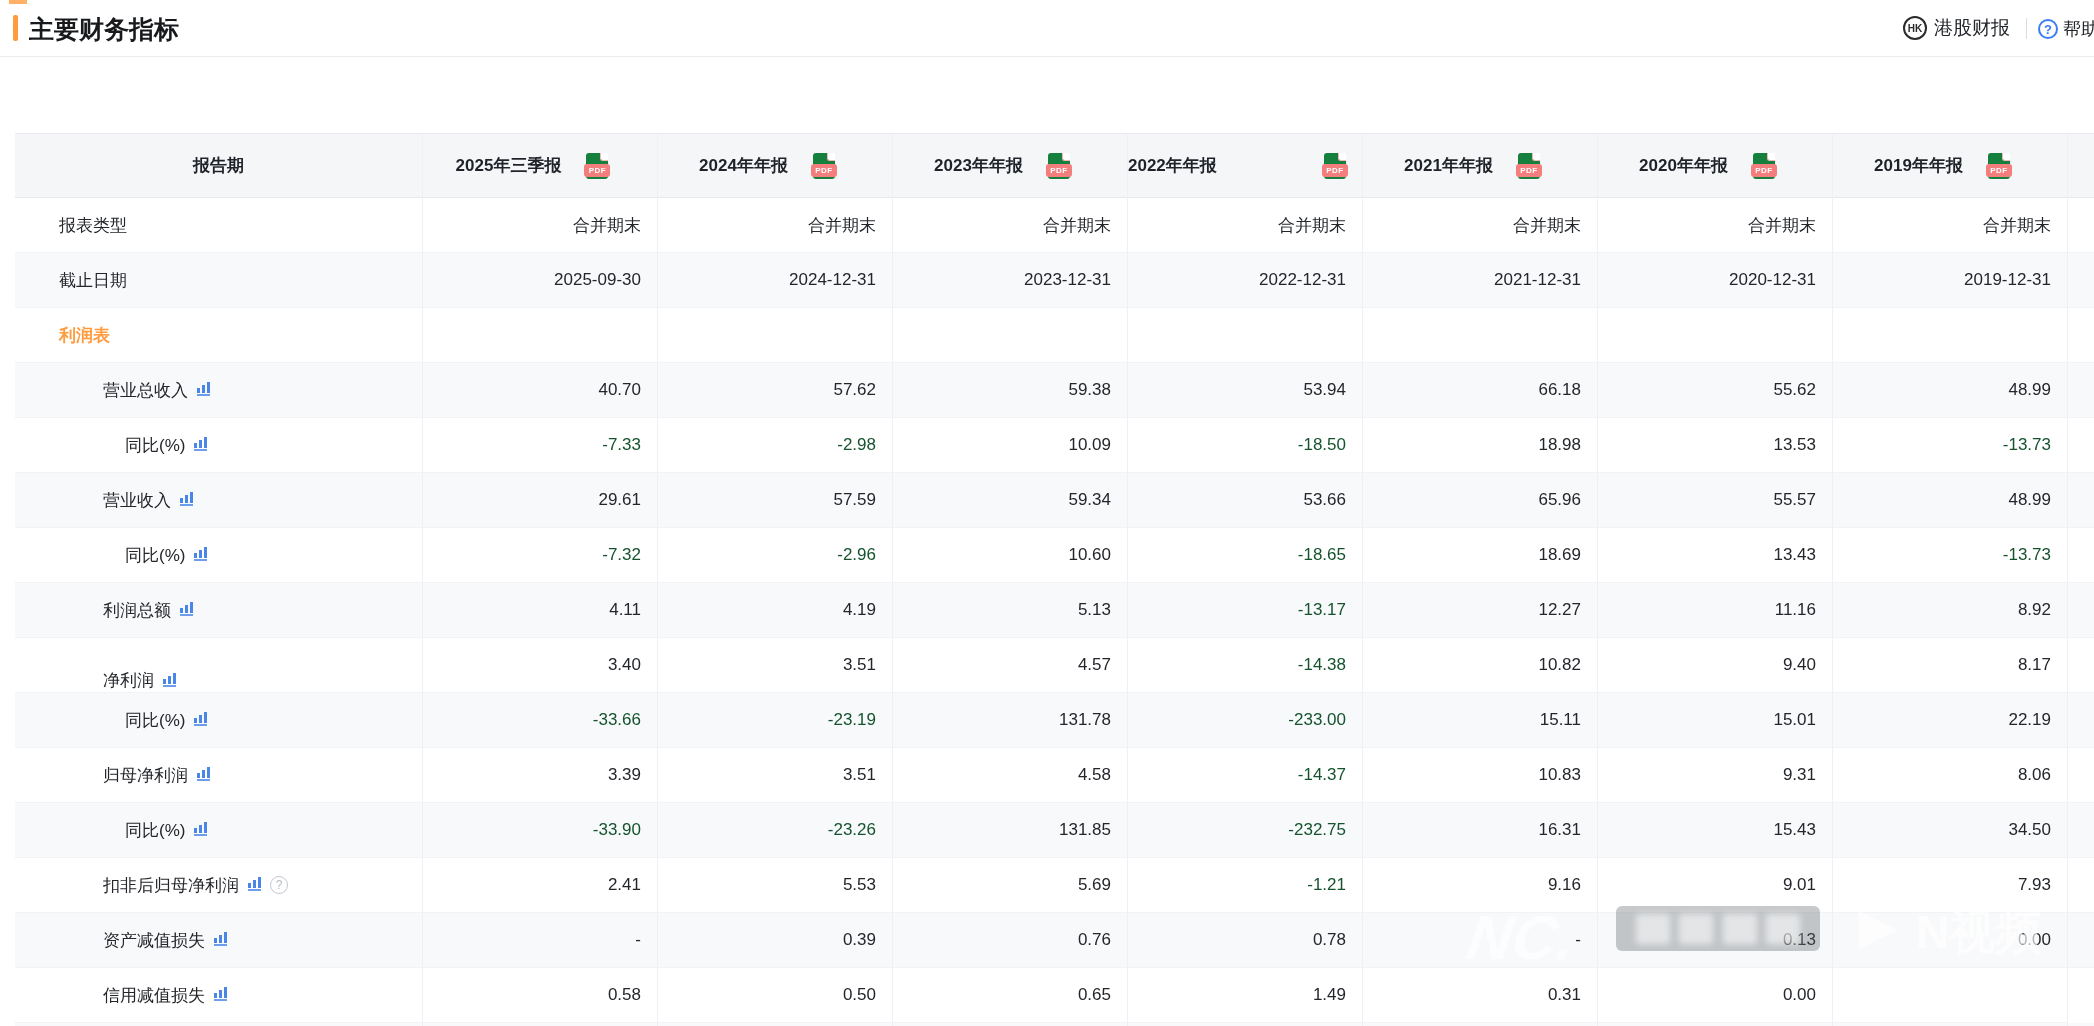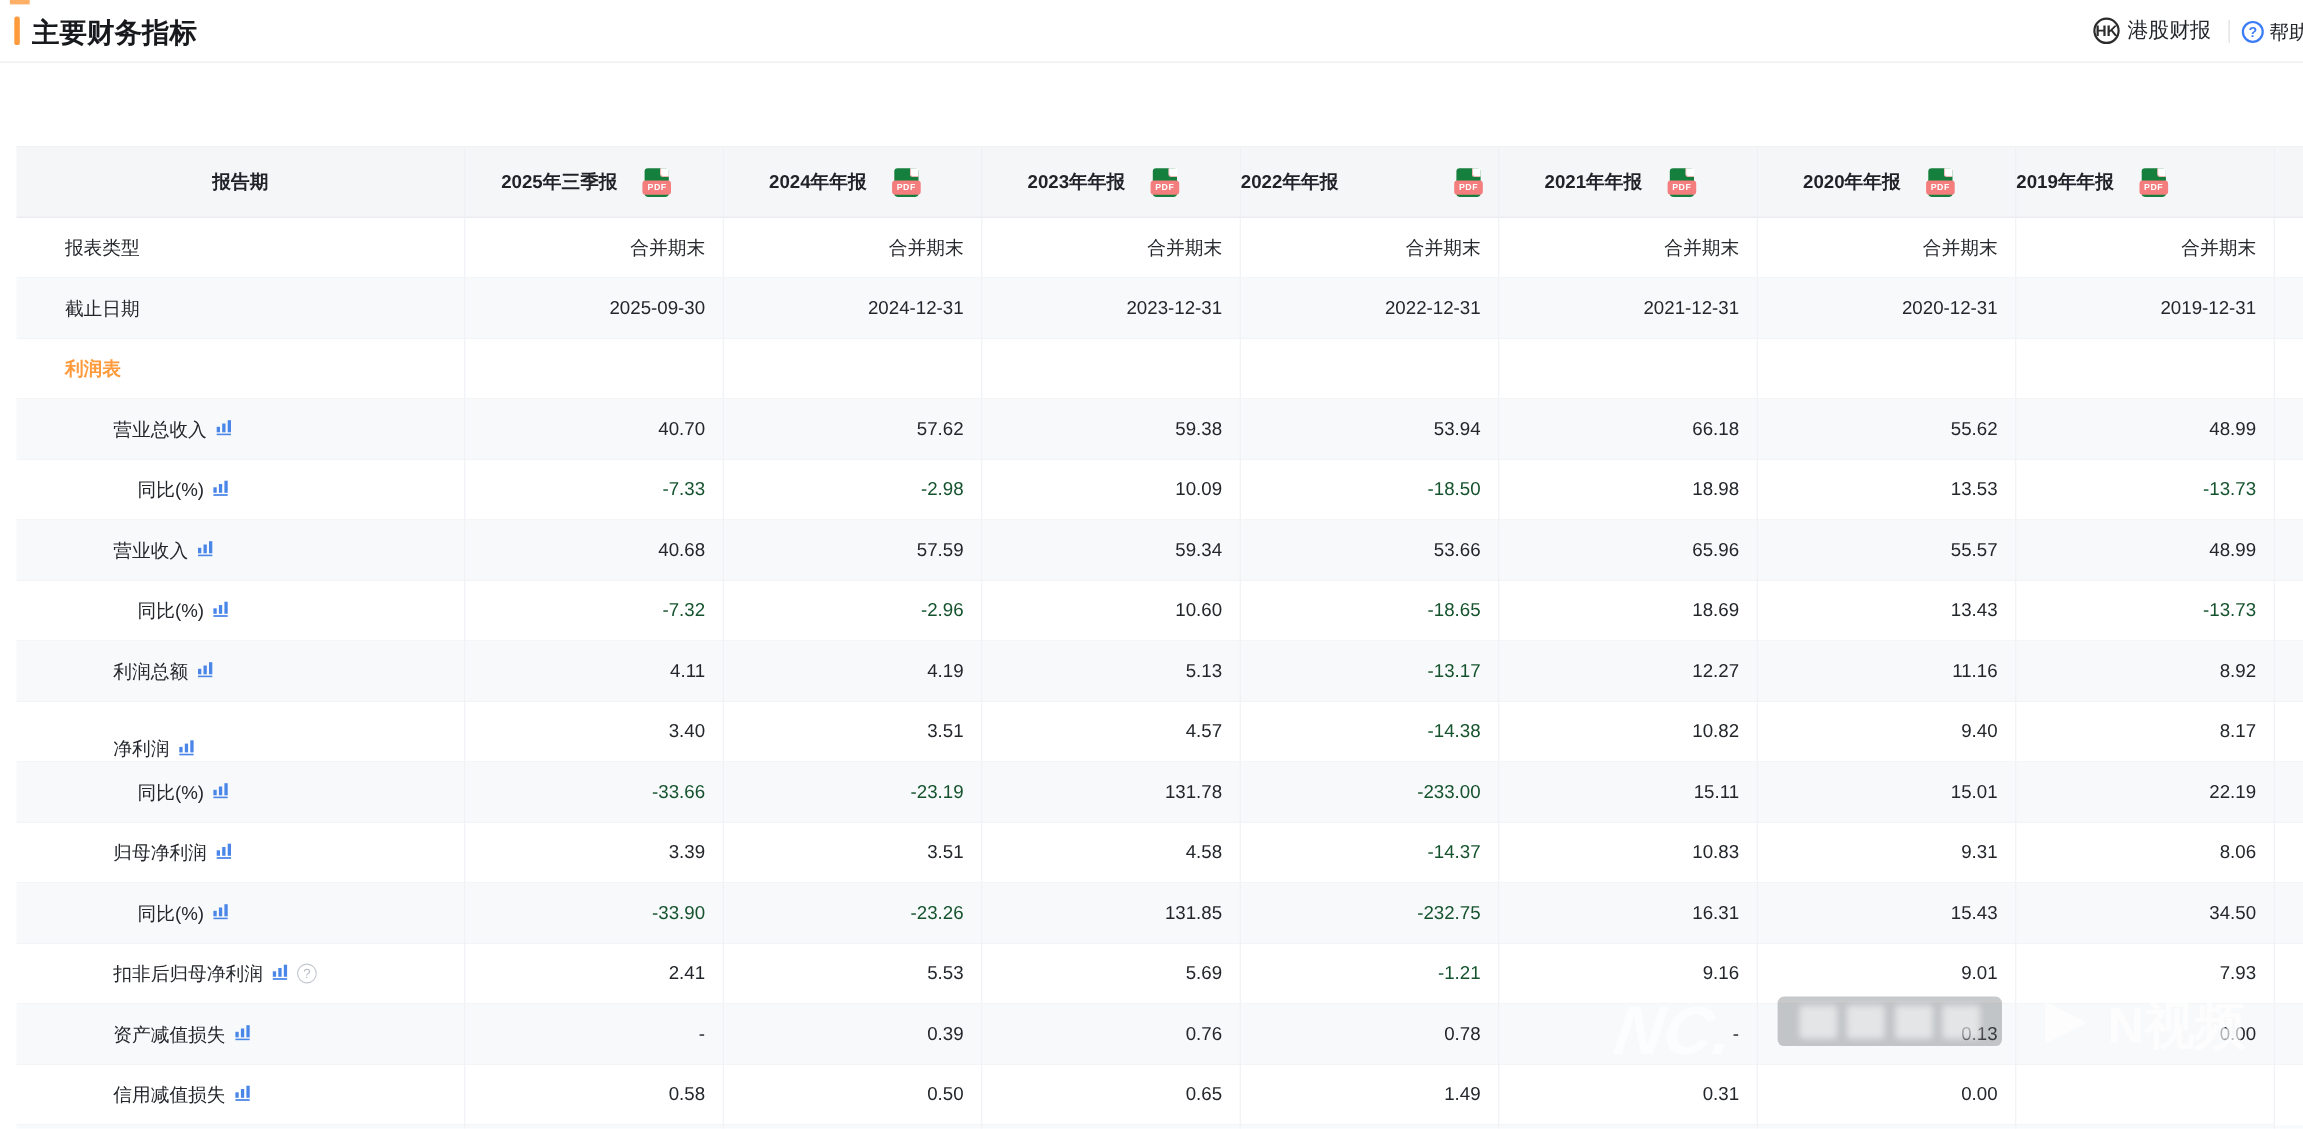--- a/index.html
+++ b/index.html
@@ -8,21 +8,21 @@
     position:relative; overflow:hidden; background:#fff;
     font-family:"Liberation Sans","DejaVu Sans",sans-serif;
     color:#23262b;
   }
   
   .page-header { position:absolute; left:0; top:0; width:2094px; height:57px; background:#fff; border-bottom:1px solid #ececec; }
   .orange-sliver { position:absolute; left:9px; top:0; width:18px; height:4px; background:#ffb066; }
   .title-accent { position:absolute; left:13px; top:15px; width:5px; height:26px; background:#ff9b3d; border-radius:2px; }
   .page-title { position:absolute; left:29px; top:13px; font-size:25px; font-weight:bold; color:#17191c; }
   .hk-group { position:absolute; left:1903px; top:15px; display:flex; align-items:center; gap:7px; cursor:pointer; }
-  .hk-icon { width:24px; height:24px; border:2px solid #2b2b2b; border-radius:50%; display:flex; align-items:center; justify-content:center; font-size:14px; font-weight:bold; color:#2b2b2b; }
+  .hk-icon { width:24px; height:24px; border:2px solid #2b2b2b; border-radius:50%; display:flex; align-items:center; justify-content:center; font-size:10px; font-weight:bold; color:#2b2b2b; }
   .hk-label { font-size:19px; color:#23262b; }
   .hdr-divider { position:absolute; left:2026px; top:18px; width:1px; height:21px; background:#dcdcdc; }
   .help-group { position:absolute; left:2038px; top:17px; display:flex; align-items:center; gap:5px; cursor:pointer; }
   .help-circle { width:20px; height:20px; border:2px solid #3b7cf7; border-radius:50%; display:flex; align-items:center; justify-content:center; font-size:13px; font-weight:bold; color:#3b7cf7; }
   .help-label { font-size:18px; color:#23262b; white-space:nowrap; }
   
   .toolbar { position:absolute; left:0; top:58px; width:2094px; height:74px; background:#fff; }
   .tb-label { position:absolute; top:88px; font-size:18px; color:#23262b; white-space:nowrap; }
   .tb-box { position:absolute; top:79px; height:38px; border:1px solid #cddcf5; border-radius:4px; background:#fdfeff; display:flex; align-items:center; justify-content:center; font-size:17px; color:#23262b; cursor:pointer; white-space:nowrap; }
   .caret { display:inline-block; margin-left:9px; width:0; height:0; border-left:6px solid transparent; border-right:6px solid transparent; border-top:7px solid #3b7cf7; }
@@ -187,21 +187,21 @@
         <span class="pdf-icon">
           <span class="pdf-badge">PDF</span>
         </span>
       </div>
       <div class="cell data-cell" style="justify-content: center;">
         <span>2020年年报</span>
         <span class="pdf-icon">
           <span class="pdf-badge">PDF</span>
         </span>
       </div>
-      <div class="cell data-cell" style="justify-content: flex-start;">
+      <div class="cell data-cell" style="justify-content: center;">
         <span>2019年年报</span>
         <span class="pdf-icon">
           <span class="pdf-badge">PDF</span>
         </span>
       </div>
       <div class="cell data-cell"></div>
     </div>
     <div class="t-row">
       <div class="cell label-cell" style="padding-left: 44px;">
         <span>报表类型</span>
@@ -282,21 +282,21 @@
     <div class="t-row striped">
       <div class="cell label-cell" style="padding-left: 88px;">
         <span>营业收入</span>
         <span class="chart-icon"><svg width="16" height="16" viewBox="0 0 16 16">
             <rect x="1" y="8" width="3" height="5" fill="#4a86e8"></rect>
             <rect x="6" y="5" width="3" height="8" fill="#4a86e8"></rect>
             <rect x="11" y="2" width="3" height="11" fill="#4a86e8"></rect>
             <rect x="1" y="14.2" width="13" height="1.6" fill="#4a86e8"></rect>
           </svg></span>
       </div>
-      <div class="cell data-cell">40.68</div>
+      <div class="cell data-cell">29.61</div>
       <div class="cell data-cell">57.59</div>
       <div class="cell data-cell">59.34</div>
       <div class="cell data-cell">53.66</div>
       <div class="cell data-cell">65.96</div>
       <div class="cell data-cell">55.57</div>
       <div class="cell data-cell">48.99</div>
       <div class="cell data-cell"></div>
     </div>
     <div class="t-row">
       <div class="cell label-cell" style="padding-left: 110px;">

